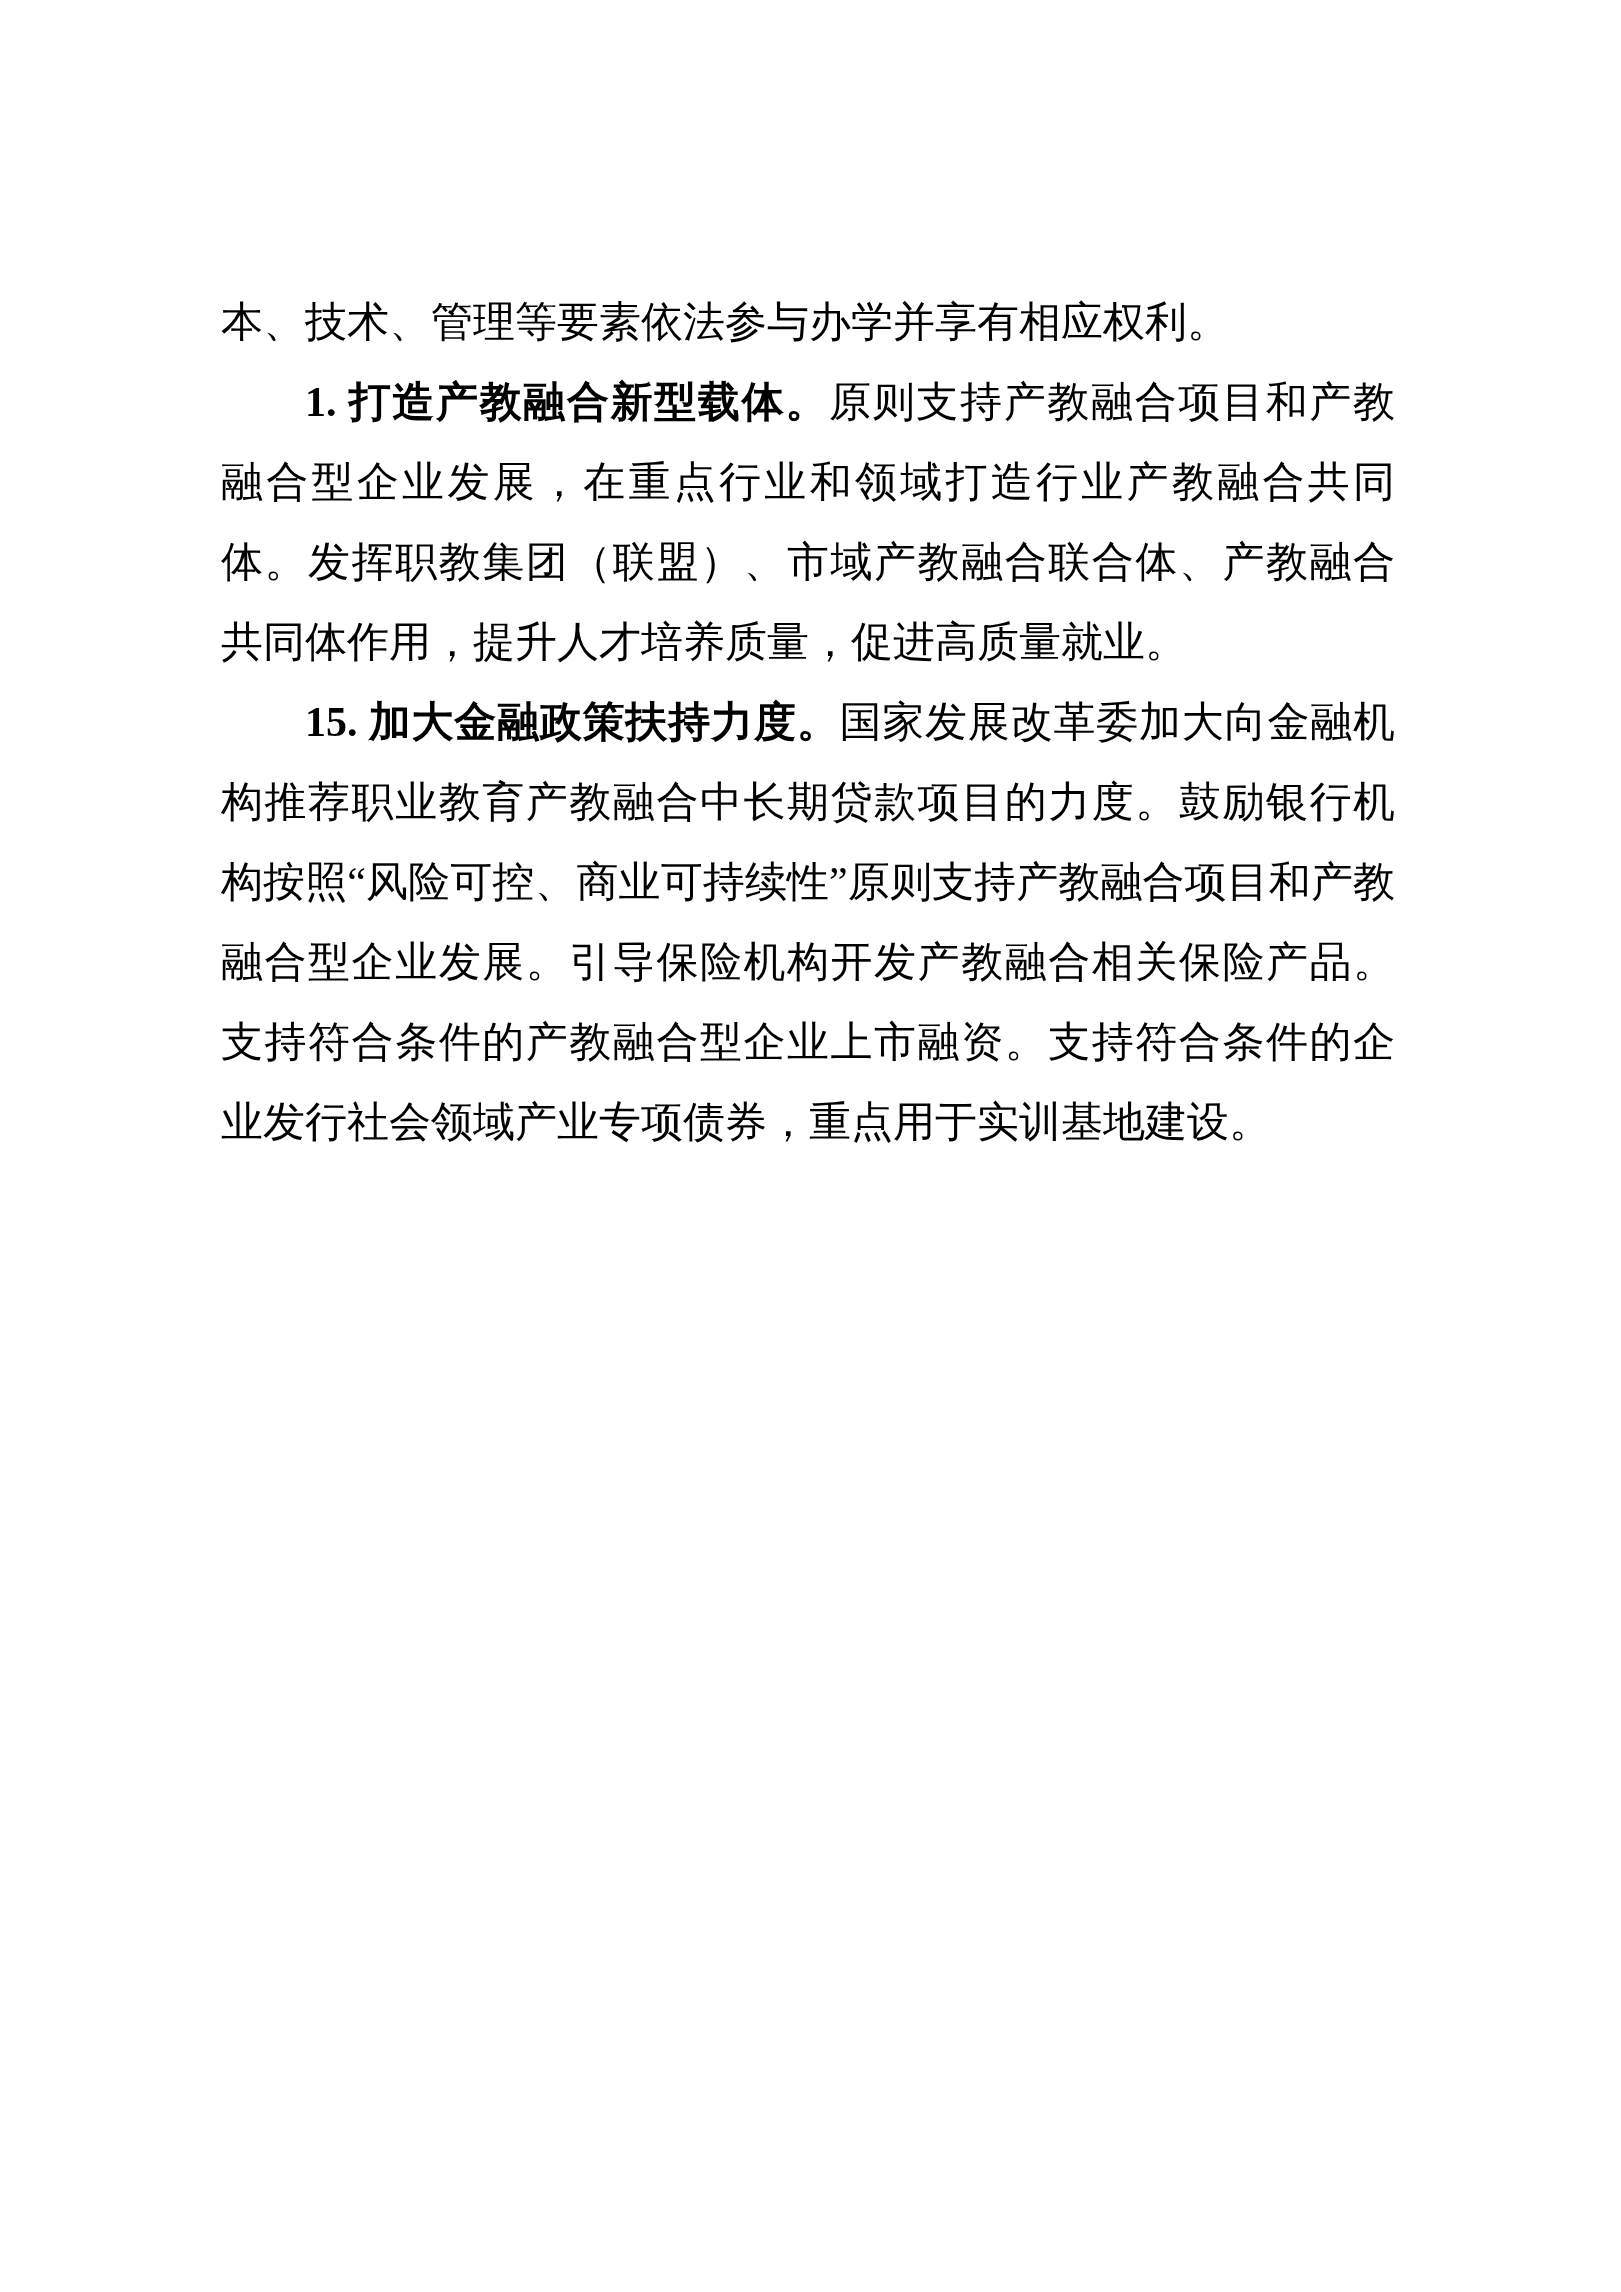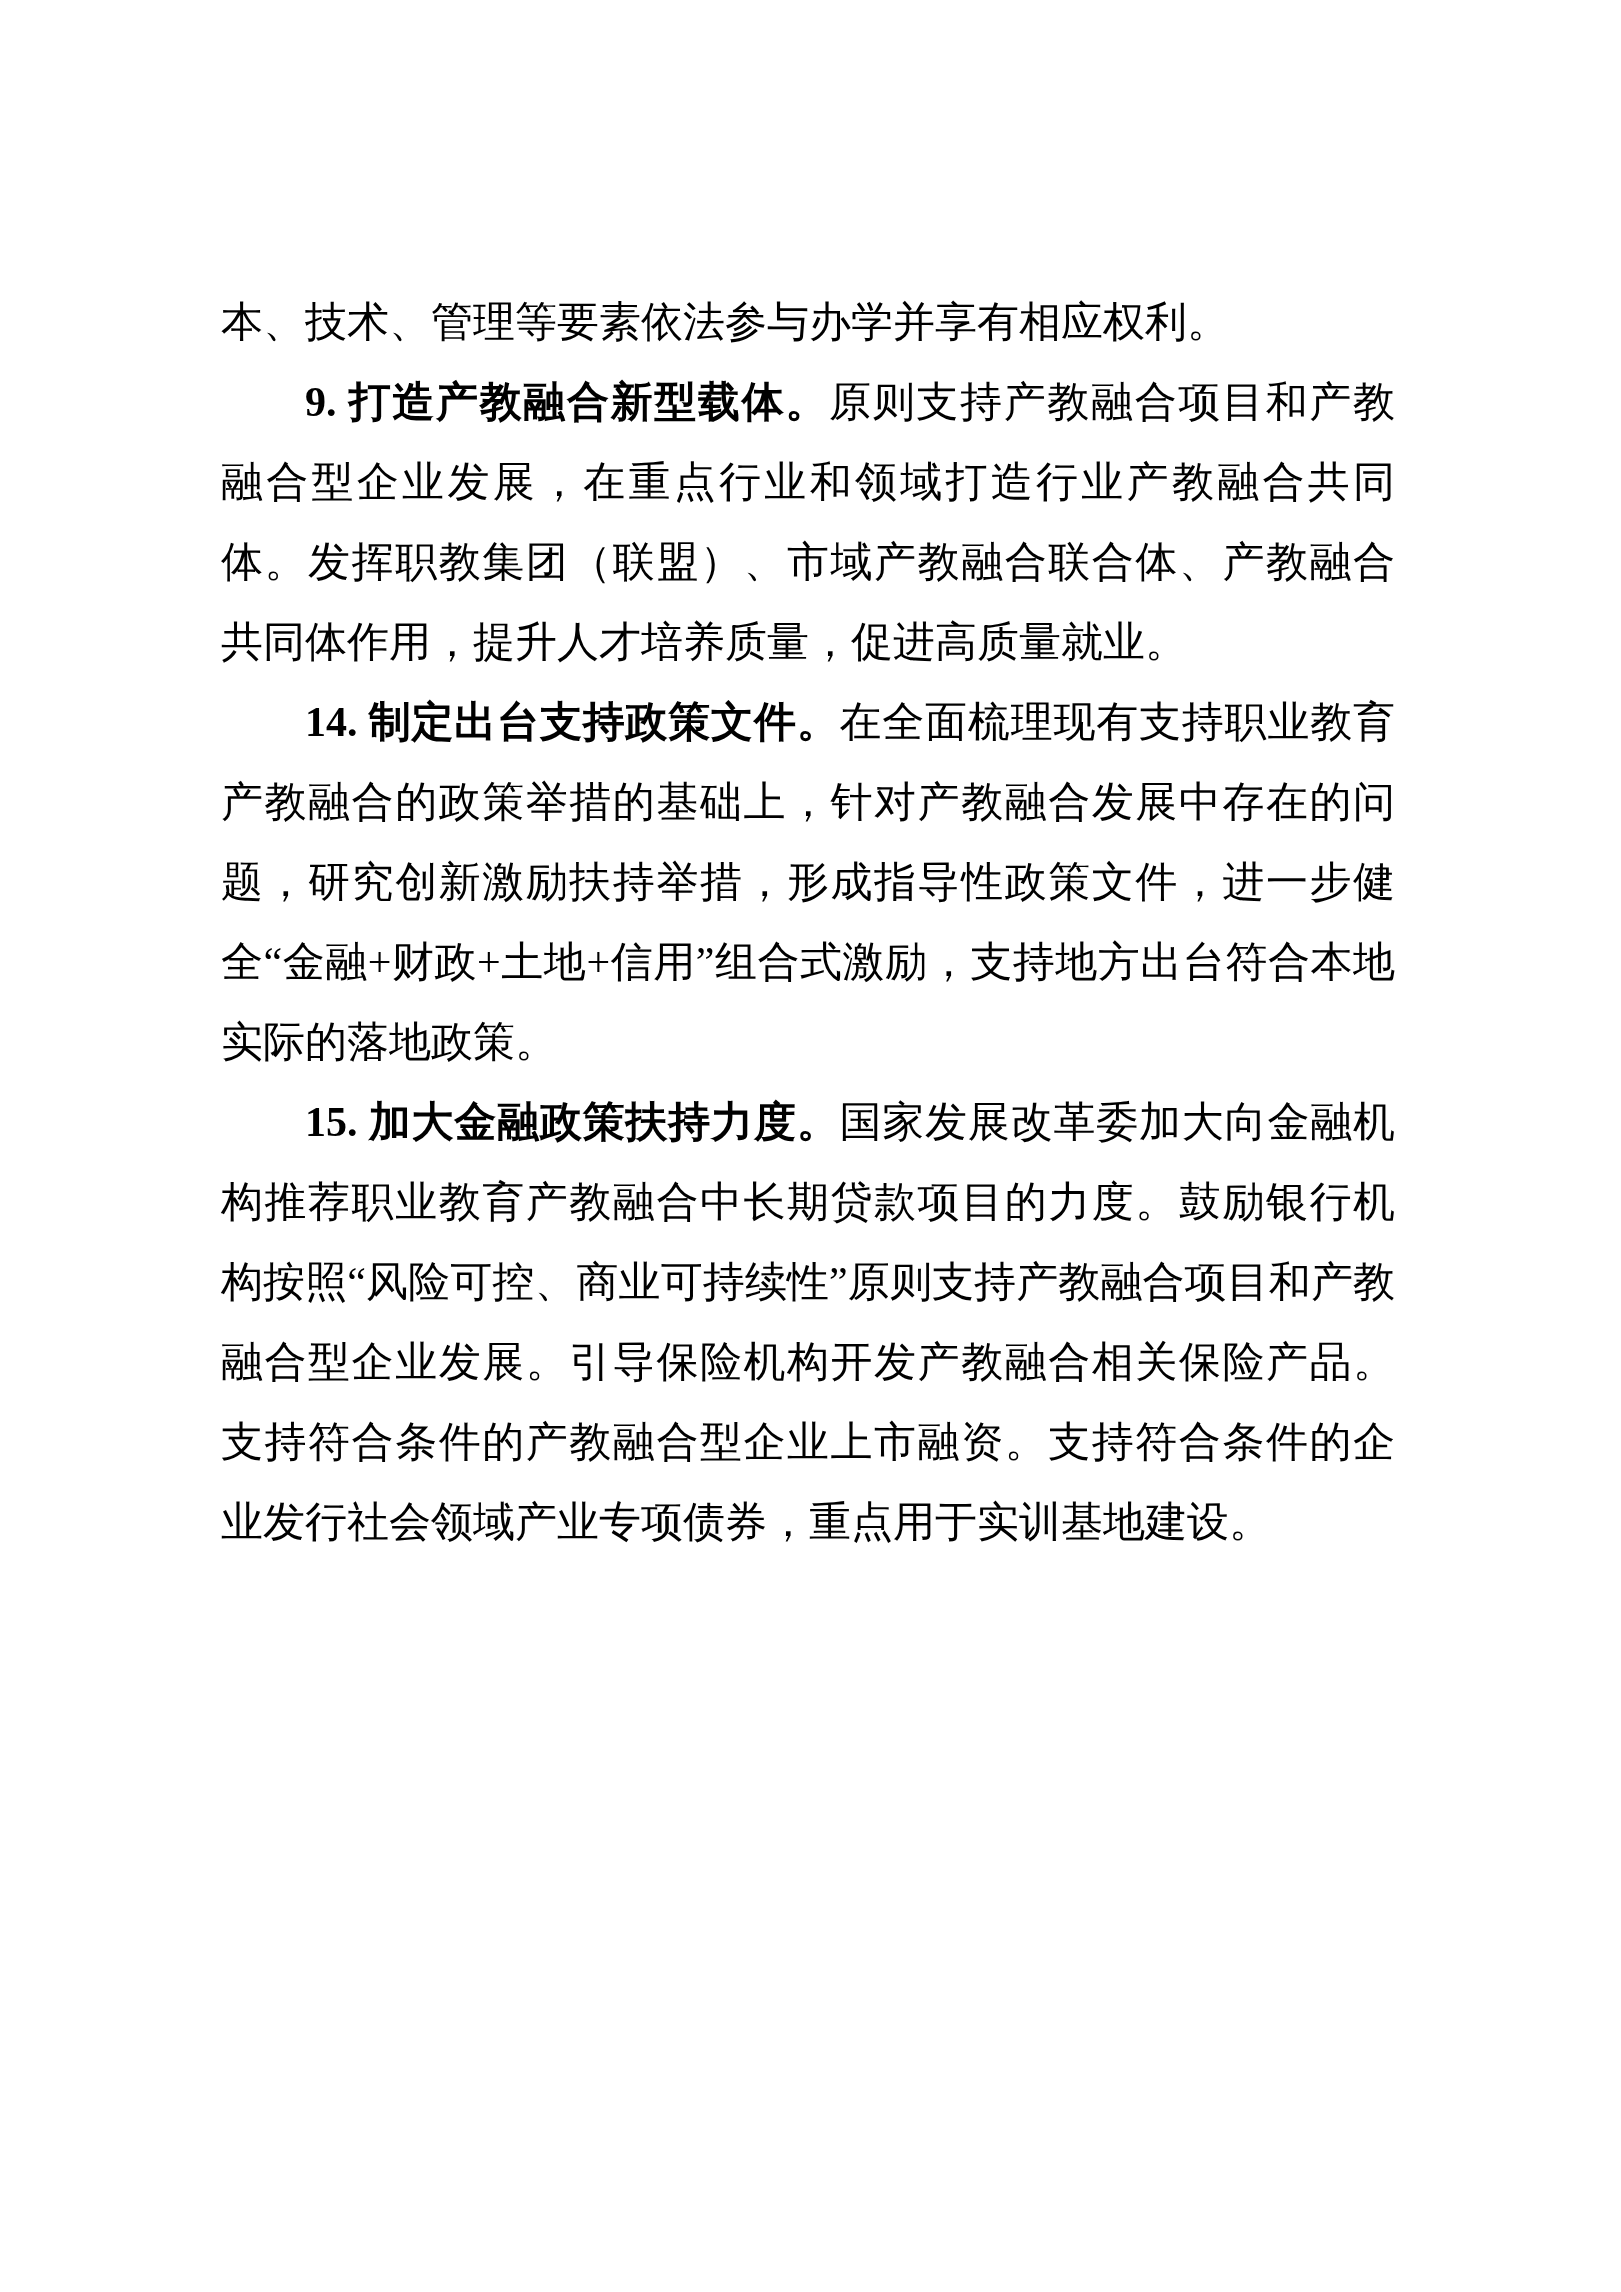--- a/index.html
+++ b/index.html
@@ -41,18 +41,17 @@
   .run-normal {
     font-weight: normal;
   }
 </style>
 </head>
 <body>
 
 <div class="page">
   <div class="doc-body">
       <p class="para"><span class="run-normal">本、技术、管理等要素依法参与办学并享有相应权利。</span></p>
-      <p class="para indent"><span class="run-bold">9. 打造产教融合新型载体。</span><span class="run-normal">原则支持产教融合项目和产教融合型企业发展，在重点行业和领域打造行业产教融合共同体。发挥职教集团（联盟）、市域产教融合联合体、产教融合共同体作用，提升人才培养质量，促进高质量就业。</span></p>
-      <p class="para indent"><span class="run-bold">14. 制定出台支持政策文件。</span><span class="run-normal">在全面梳理现有支持职业教育产教融合的政策举措的基础上，针对产教融合发展中存在的问题，研究创新激励扶持举措，形成指导性政策文件，进一步健全“金融+财政+土地+信用”组合式激励，支持地方出台符合本地实际的落地政策。</span></p>
+      <p class="para indent"><span class="run-bold">1. 打造产教融合新型载体。</span><span class="run-normal">原则支持产教融合项目和产教融合型企业发展，在重点行业和领域打造行业产教融合共同体。发挥职教集团（联盟）、市域产教融合联合体、产教融合共同体作用，提升人才培养质量，促进高质量就业。</span></p>
       <p class="para indent"><span class="run-bold">15. 加大金融政策扶持力度。</span><span class="run-normal">国家发展改革委加大向金融机构推荐职业教育产教融合中长期贷款项目的力度。鼓励银行机构按照“风险可控、商业可持续性”原则支持产教融合项目和产教融合型企业发展。引导保险机构开发产教融合相关保险产品。支持符合条件的产教融合型企业上市融资。支持符合条件的企业发行社会领域产业专项债券，重点用于实训基地建设。</span></p>
     </div>
 </div>
 
 
 </body></html>

